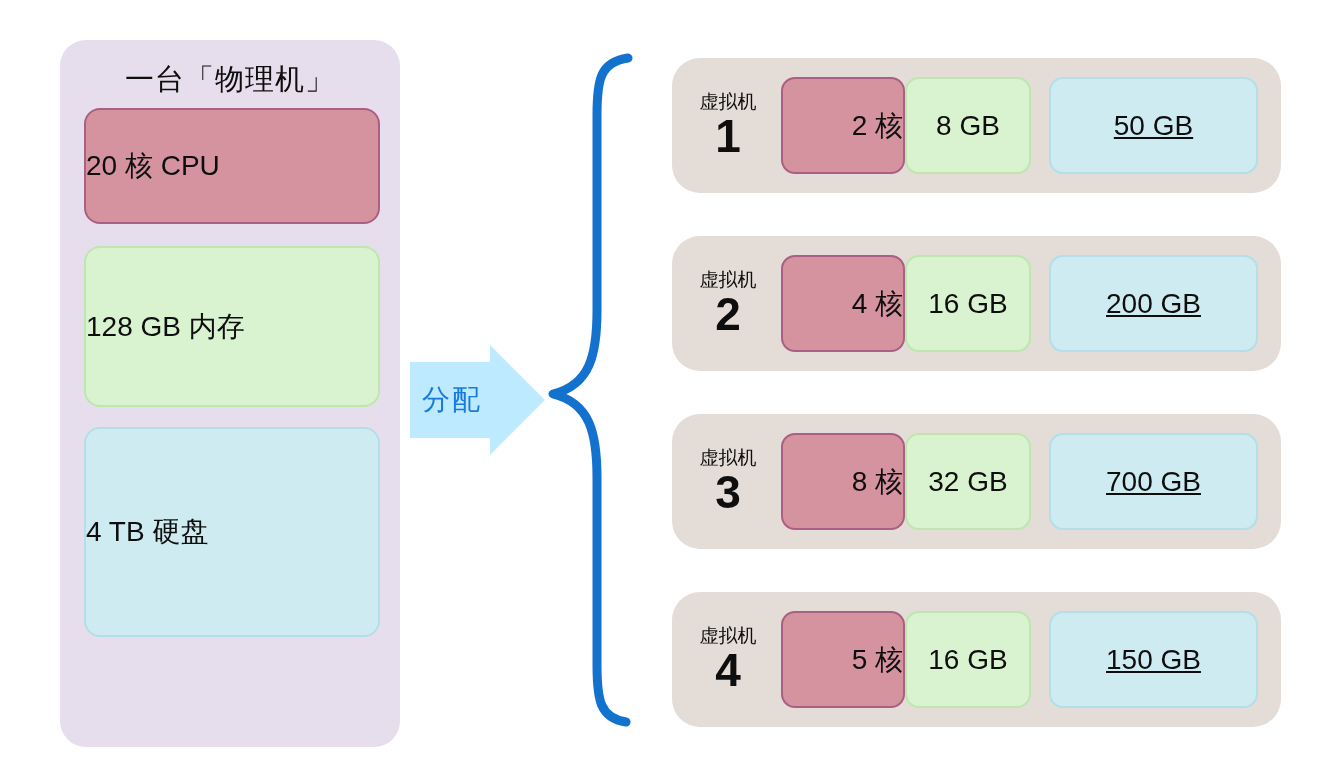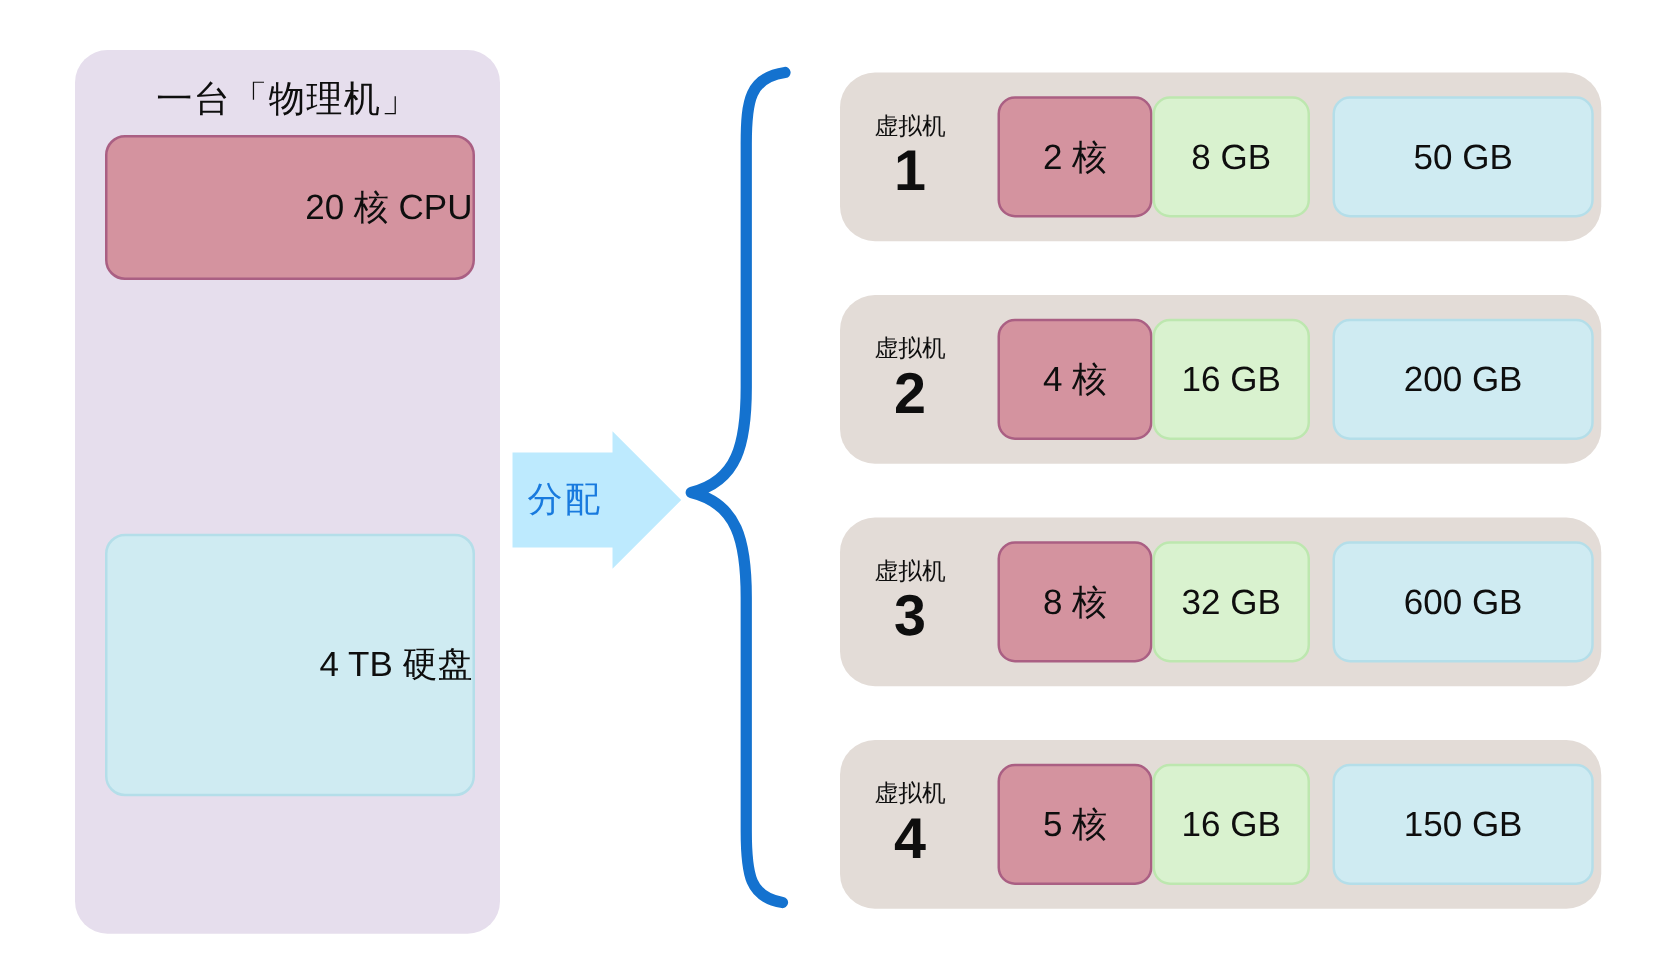--- a/index.html
+++ b/index.html
@@ -21,21 +21,21 @@
   .physical{
     position:absolute;left:60px;top:40px;width:340px;height:707px;
     background:var(--lavender);border-radius:26px;
   }
   .ptitle{
     position:absolute;left:0;top:20px;width:100%;
     text-align:center;font-size:29px;font-weight:400;letter-spacing:1px;
   }
   .pbox{
     position:absolute;left:24px;width:296px;
-    display:flex;align-items:center;justify-content:flex-end;
+    display:flex;align-items:center;justify-content:flex-start;
     font-size:28px;border-radius:16px;border:2.5px solid transparent;
   }
   .pbox.cpu {top:68px;height:116px;background:var(--red-fill);border-color:var(--red-border);}
   .pbox.mem {top:206px;height:161px;background:var(--green-fill);border-color:var(--green-border);}
   .pbox.disk{top:387px;height:210px;background:var(--blue-fill);border-color:var(--blue-border);}
 
   
   .arrow-svg{position:absolute;left:408px;top:343px;width:140px;height:115px;}
   .arrow-label{
     position:absolute;left:412px;top:369px;width:80px;height:62px;
@@ -56,33 +56,36 @@
   .vm-row.r2{top:236px;}
   .vm-row.r3{top:414px;}
   .vm-row.r4{top:592px;}
   .vm-id{width:80px;text-align:center;line-height:1;}
   .vm-label{font-size:19px;font-weight:500;margin-bottom:2px;}
   .vm-number{font-size:46px;font-weight:700;}
   .vbox{
     height:97px;border-radius:14px;border:2.5px solid transparent;
     display:flex;align-items:center;justify-content:center;font-size:28px;
   }
-  .vbox.cpu {width:124px;margin-left:30px;background:var(--red-fill);border-color:var(--red-border);}
+  .vbox.cpu {width:124px;margin-left:13px;background:var(--red-fill);border-color:var(--red-border);justify-content:flex-end;}
   .vbox.mem {width:126px;background:var(--green-fill);border-color:var(--green-border);}
-  .vbox.disk{width:209px;margin-left:18px;background:var(--blue-fill);border-color:var(--blue-border);}
+  .vbox.disk{width:209px;margin-left:18px;background:var(--blue-fill);border-color:var(--blue-border);text-decoration:underline;}
 </style>
 </head>
 <body>
 
 <div class="canvas">
 
   <section class="physical">
     <div class="ptitle">一台「物理机」</div>
     <div class="pbox cpu">
       <span>20 核 CPU</span>
+    </div>
+    <div class="pbox mem">
+      <span>128 GB 内存</span>
     </div>
     <div class="pbox disk">
       <span>4 TB 硬盘</span>
     </div>
   </section>
 
   <svg class="arrow-svg" viewBox="0 0 140 115" aria-hidden="true">
     <polygon points="2,19 82,19 82,2 137,57 82,112 82,95 2,95" fill="var(--arrow-fill)"></polygon>
   </svg>
   <div class="arrow-label">分配</div>
@@ -128,21 +131,21 @@
       <div class="vm-label">虚拟机</div>
       <div class="vm-number">3</div>
     </div>
     <div class="vbox cpu">
         <span>8 核</span>
       </div>
     <div class="vbox mem">
         <span>32 GB</span>
       </div>
     <div class="vbox disk">
-        <span>600 GB</span>
+        <span>700 GB</span>
       </div>
   </div>
 
   <div class="vm-row r4">
     <div class="vm-id">
       <div class="vm-label">虚拟机</div>
       <div class="vm-number">4</div>
     </div>
     <div class="vbox cpu">
         <span>5 核</span>

